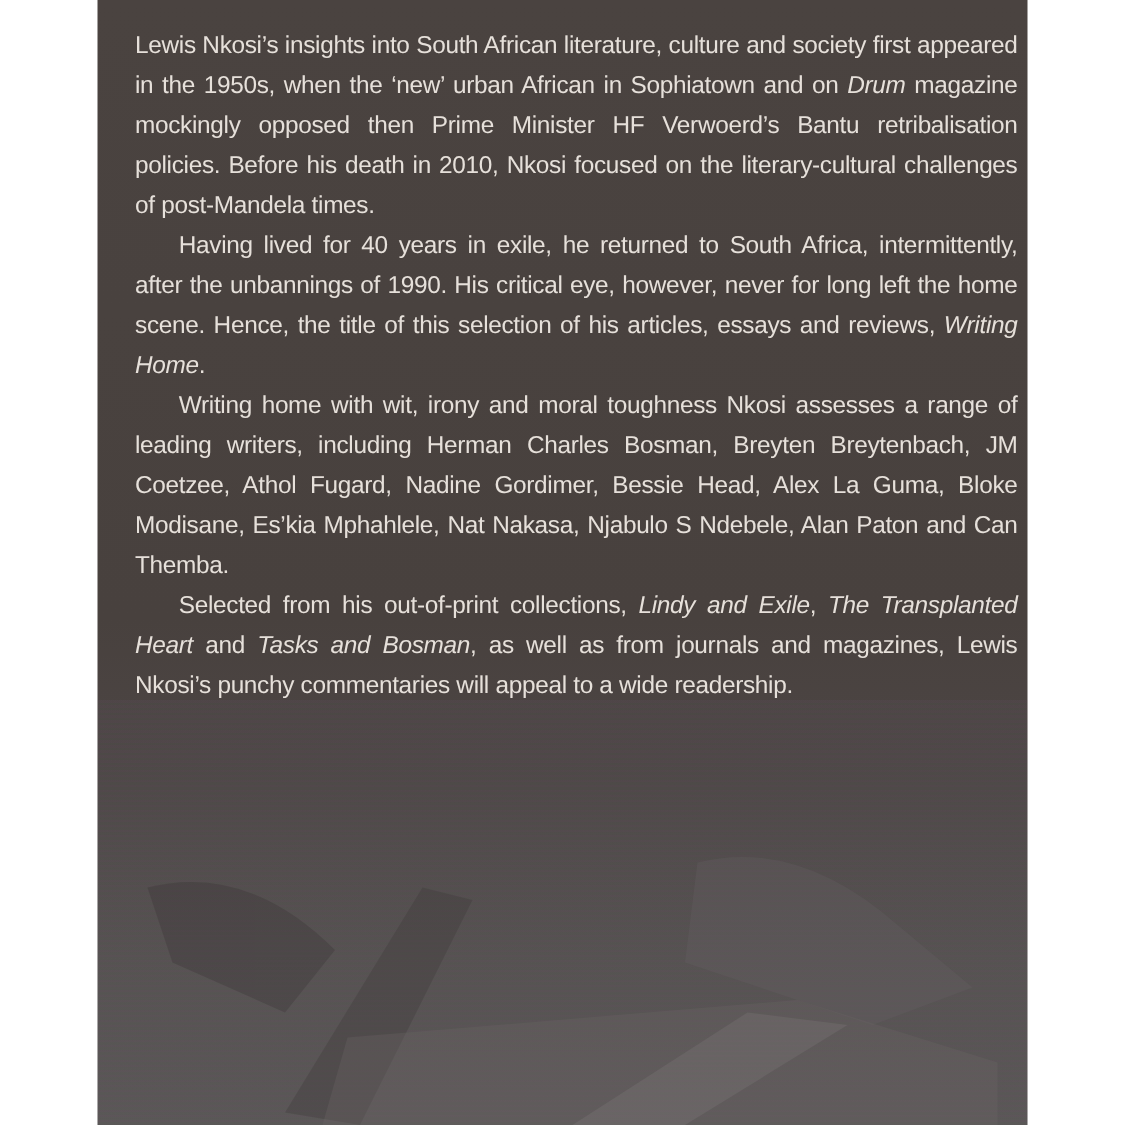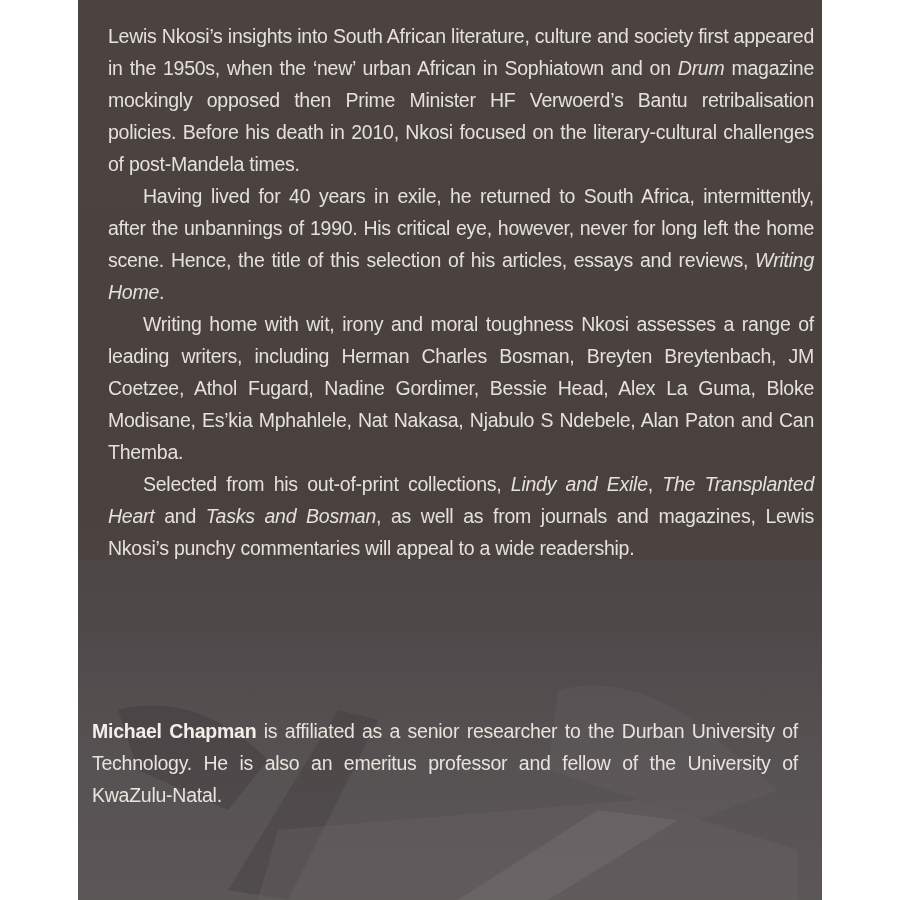--- a/index.html
+++ b/index.html
@@ -87,15 +87,14 @@
     </p>
     <p class="indent">
       <span>Writing home with wit, irony and moral toughness Nkosi assesses a range of leading writers, including Herman Charles Bosman, Breyten Breytenbach, JM Coetzee, Athol Fugard, Nadine Gordimer, Bessie Head, Alex La Guma, Bloke Modisane, Es’kia Mphahlele, Nat Nakasa, Njabulo S Ndebele, Alan Paton and Can Themba.</span>
     </p>
     <p class="indent">
       <span>Selected from his out-of-print collections, </span><em>Lindy and Exile</em><span>, </span><em>The Transplanted Heart</em><span> and </span><em>Tasks and Bosman</em><span>, as well as from journals and magazines, Lewis Nkosi’s punchy commentaries will appeal to a wide readership.</span>
     </p>
   </div>
 
   <div class="bios">
-    <p><strong>Michael Chapman</strong><span> is affiliated as a senior researcher to the Durban University of Technology. He is also an emeritus professor and fellow of the University of KwaZulu-Natal.</span></p>
   </div>
 </div>
 
 </body></html>

